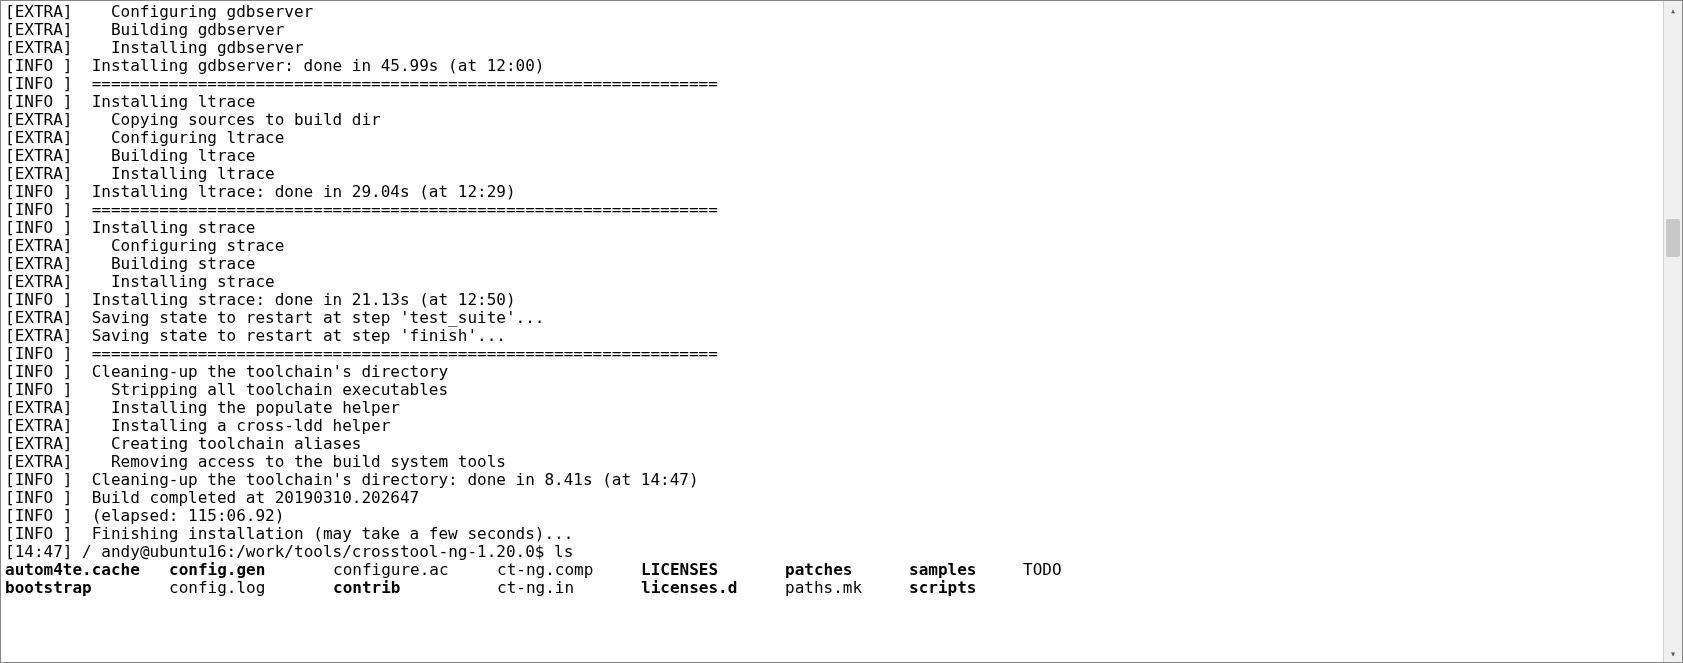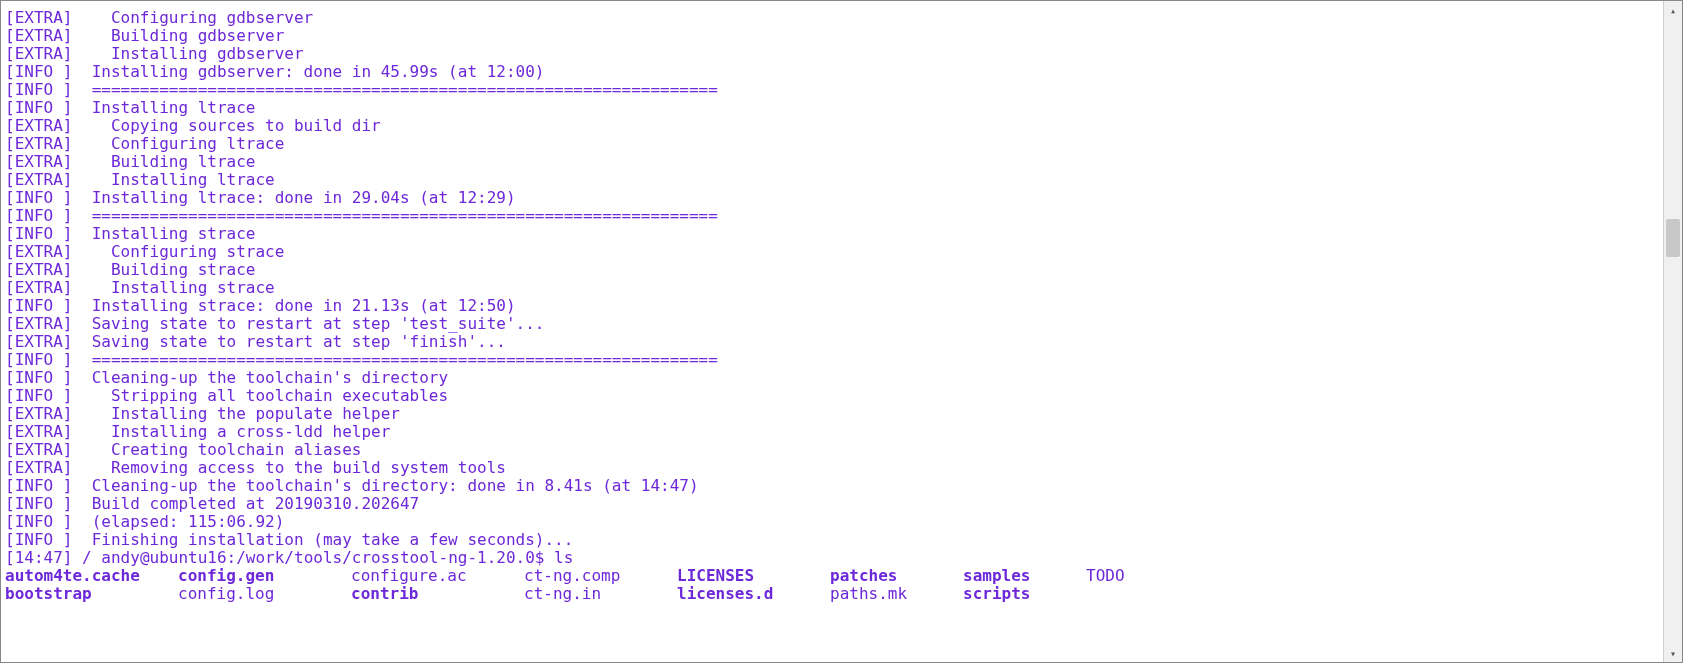--- a/index.html
+++ b/index.html
@@ -19,32 +19,32 @@
     border: 1px solid #888;
     position: relative;
     background: #ffffff;
   }
   .terminal {
     position: absolute;
     left: 0;
     top: 0;
     right: 18px;   
     bottom: 0;
-    padding: 8px 4px;
+    padding: 2px 4px;
     white-space: pre;
-    color: #6d28d9;
+    color: #000000;
     line-height: 18px;
     overflow: hidden;
   }
   .bold { font-weight: bold; }
   .line { display: block; white-space: pre; }
   .ls-grid {
     display: grid;
     grid-template-columns: 160px 160px 160px 140px 140px 120px 110px 80px;
-    column-gap: 13px;
+    column-gap: 4px;
   }
   .ls-cell { white-space: pre; }
   
   .scrollbar {
     position: absolute;
     right: 0;
     top: 0;
     width: 18px;
     height: 100%;
     background: #f0f0f0;

